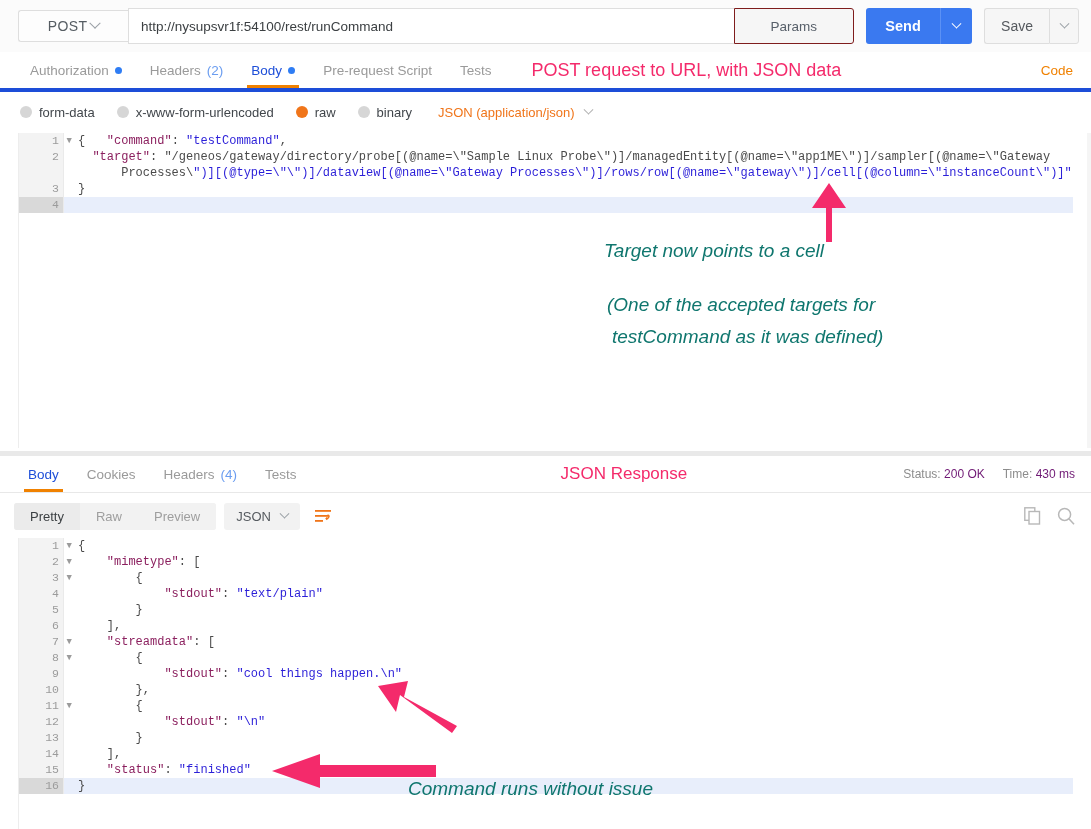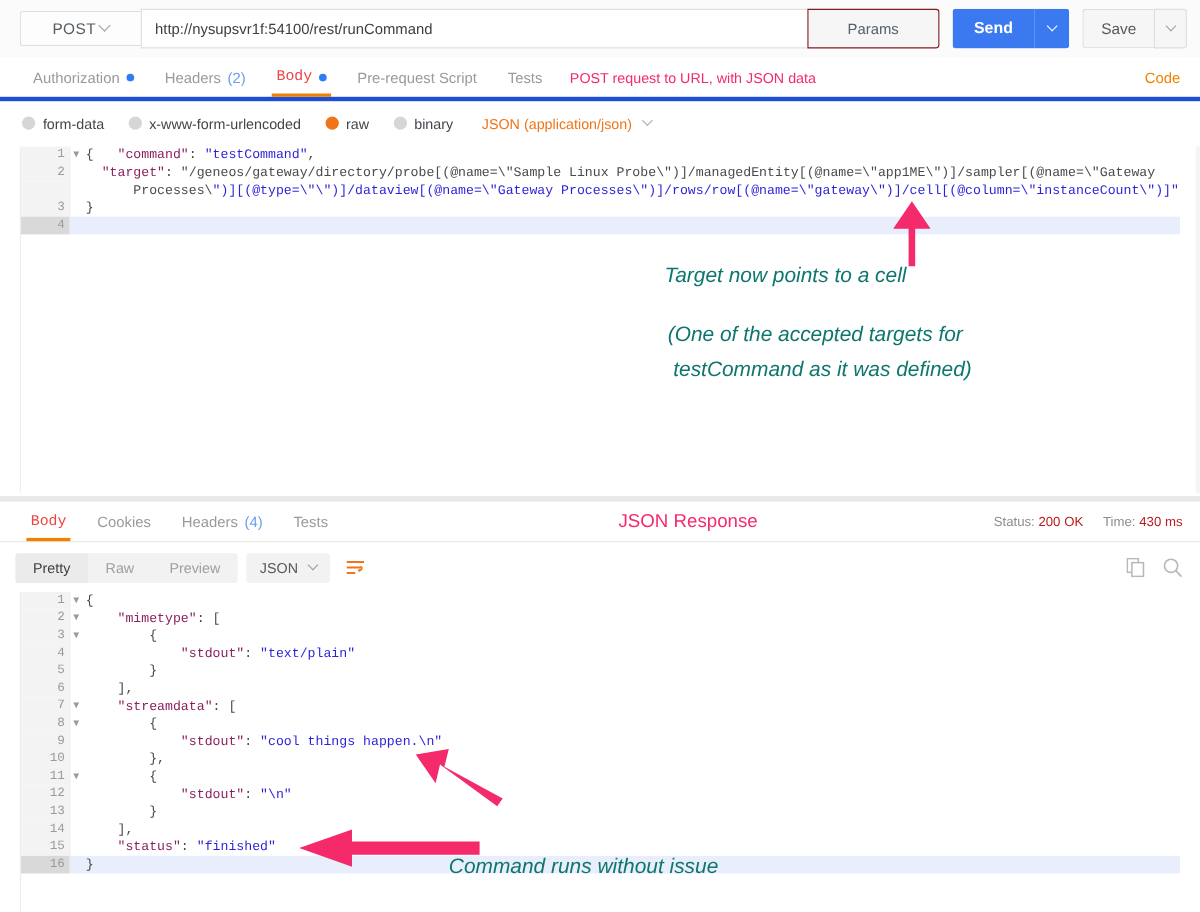--- a/index.html
+++ b/index.html
@@ -115,35 +115,35 @@
     display: flex; align-items: stretch;
     padding-left: 16px;
   }
   .tab {
     display: flex; align-items: center; gap: 6px;
     padding: 0 14px;
     font-size: 13.5px; color: #9a9a9a;
     cursor: pointer; position: relative;
     white-space: nowrap;
   }
-  .tab.active { color: #ef4444; font-family: Liberation Mono, monospace; }
+  .tab.active { color: #1d4ed8; }
   .tab.active::after {
     content: ""; position: absolute;
     left: 10px; right: 10px; bottom: 0; height: 3px;
     background: #f08100;
   }
   .tab-dot {
     width: 7px; height: 7px; border-radius: 50%;
     background: #2f7df4; display: inline-block;
   }
   .tab-count { color: #6b9df0; }
   .annot-inline {
     display: flex; align-items: center;
-    margin-left: 11px;
-    font-size: 13px; color: #f42a6b;
+    margin-left: 26px;
+    font-size: 18px; color: #f42a6b;
     white-space: nowrap;
   }
   .code-link {
     margin-left: auto; margin-right: 18px;
     display: flex; align-items: center;
     font-size: 13.5px; color: #f08100; cursor: pointer;
   }
 
   
   .body-type-row {
@@ -228,21 +228,21 @@
     display: flex; align-items: center;
     margin-left: 250px;
     font-size: 17px; color: #f42a6b;
     white-space: nowrap;
   }
   .resp-meta {
     margin-left: auto; margin-right: 16px;
     display: flex; align-items: center; gap: 18px;
     font-size: 12px; color: #8c8c8c;
   }
-  .meta-val { color: #b91c1c; }
+  .meta-val { color: #701a75; }
 
   .resp-toolbar {
     position: absolute; left: 0; top: 494px;
     width: 1091px; height: 44px;
     display: flex; align-items: center;
     padding: 0 16px 0 14px;
   }
   .seg {
     display: flex; border-radius: 3px; overflow: hidden;
     background: #f2f2f2;

